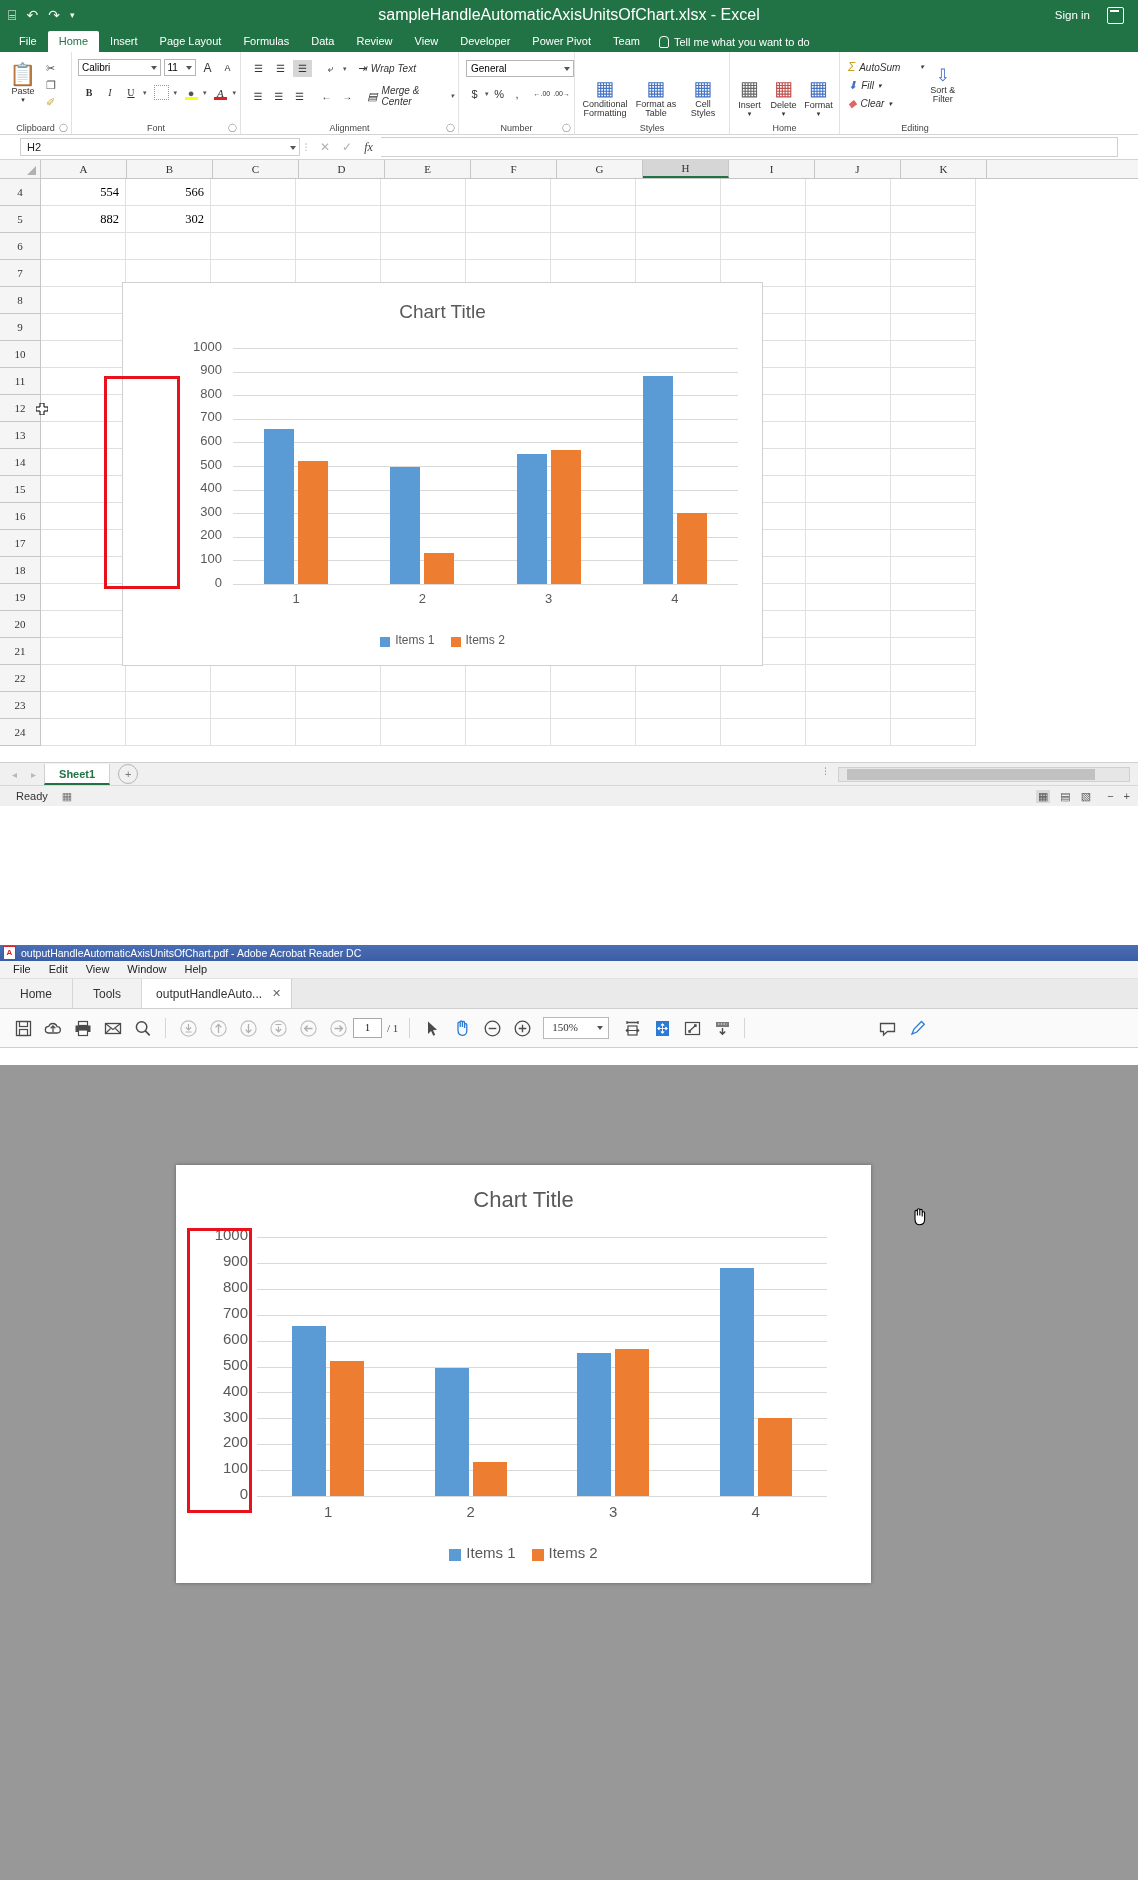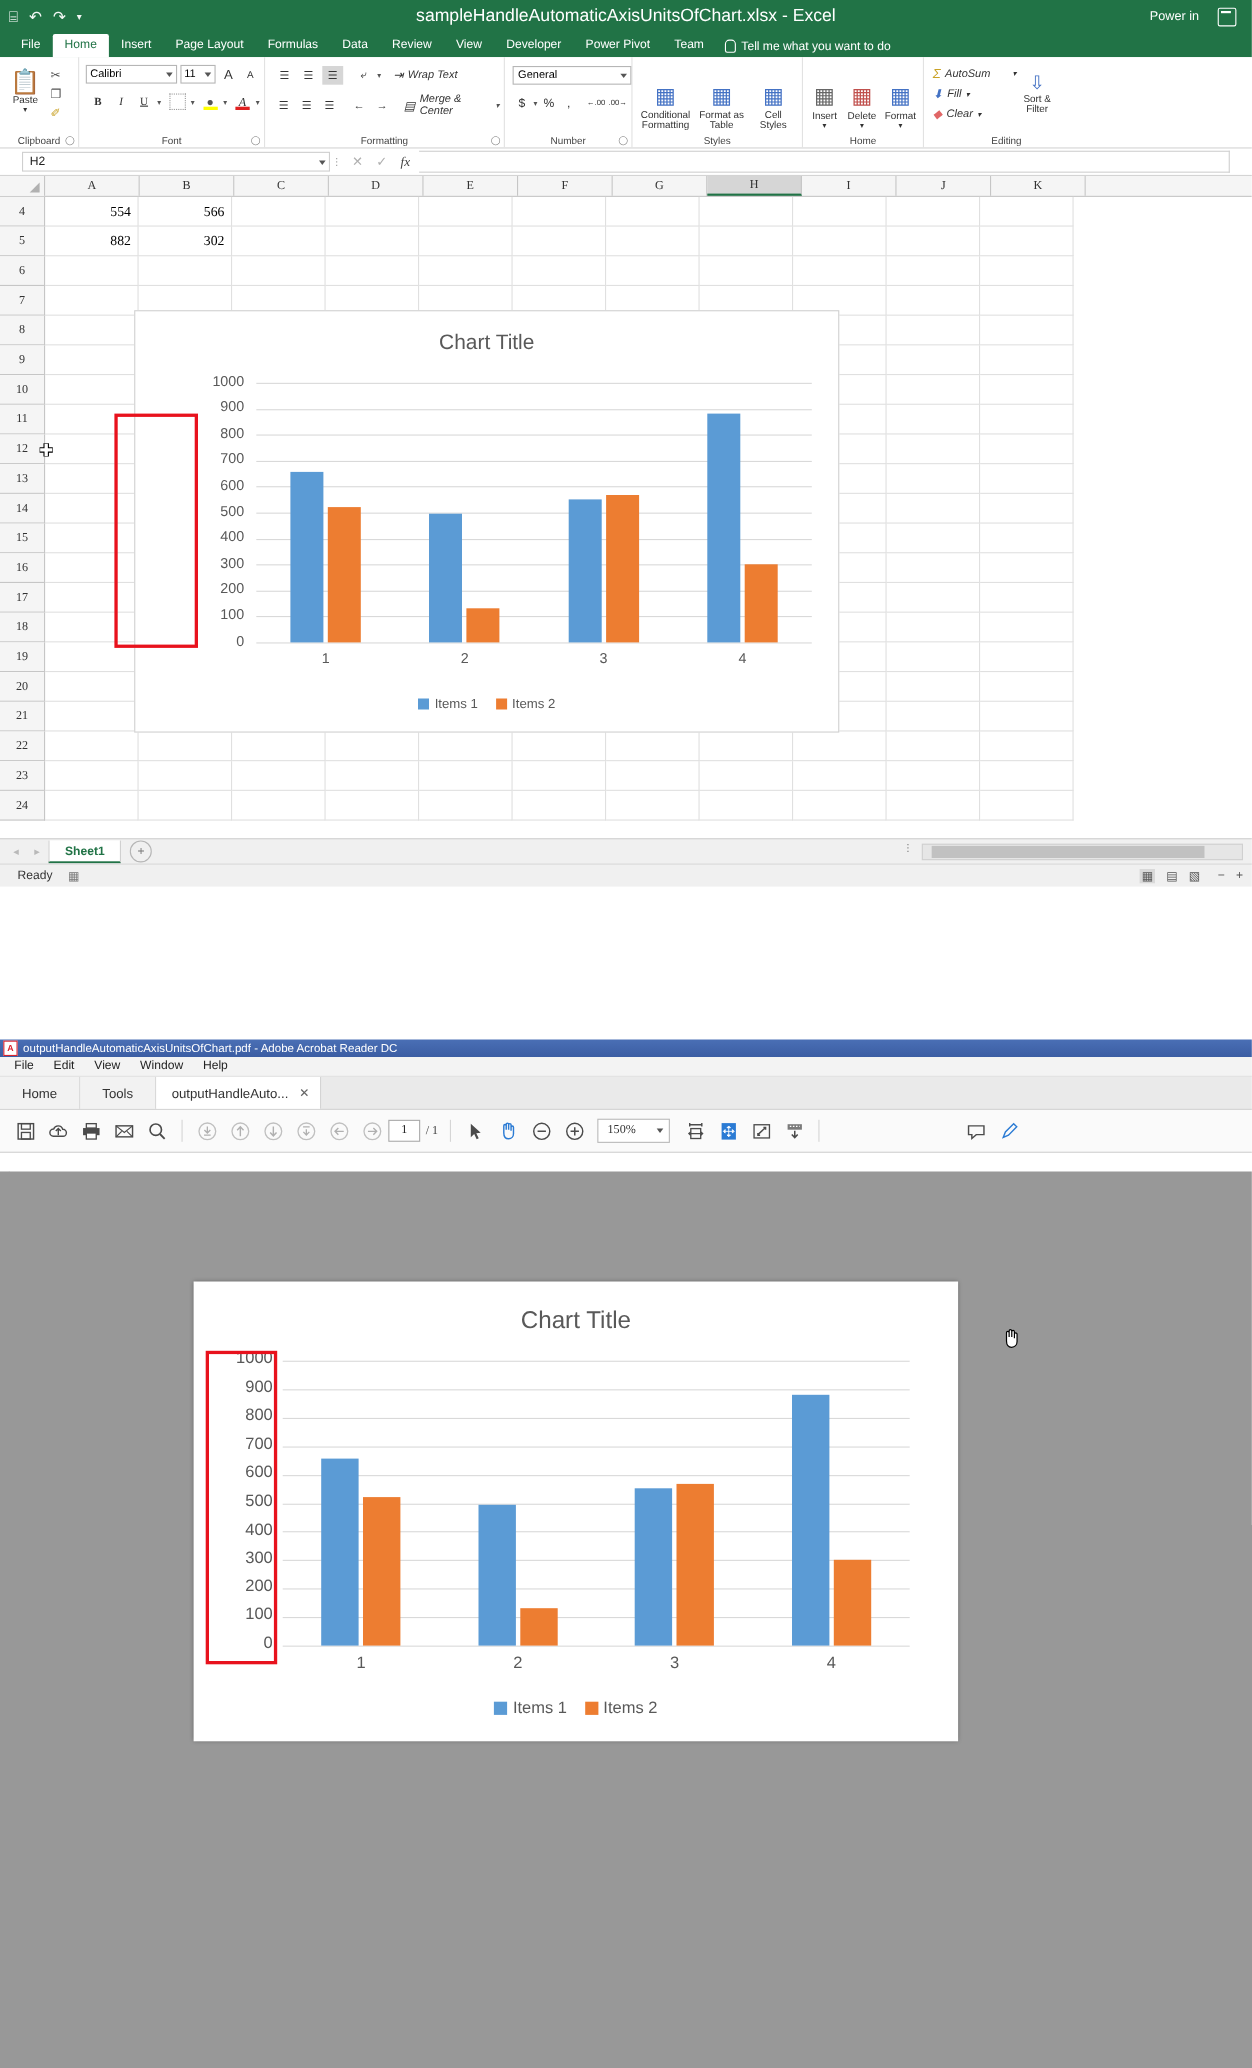--- a/index.html
+++ b/index.html
@@ -61,21 +61,21 @@
 
   
   .ch-title{text-align:center;color:#595959;font-family:"Liberation Sans",sans-serif;}
   .plot{position:absolute;}
   .gline{position:absolute;left:0;right:0;height:1px;background:#d9d9d9;}
   .axisline{position:absolute;left:0;right:0;height:1px;background:#d9d9d9;}
   .ytick{position:absolute;right:0;text-align:right;color:#595959;font-family:"Liberation Sans",sans-serif;white-space:nowrap;}
   .xtick{position:absolute;text-align:center;color:#595959;font-family:"Liberation Sans",sans-serif;}
   .bar{position:absolute;bottom:0;}
   .legend{position:absolute;display:flex;align-items:center;justify-content:center;gap:16px;color:#595959;font-family:"Liberation Sans",sans-serif;}
-  .legitem{display:flex;align-items:center;gap:5px;}
+  .legitem{display:flex;align-items:flex-end;gap:5px;}
   .legswatch{display:inline-block;}
   .redbox{position:absolute;border:3px solid #e8121d;box-sizing:border-box;z-index:35;}
 
   
   .xl-sheettabs{height:22px;background:#f0f0f0;border-top:1px solid #d0d0d0;display:flex;align-items:center;gap:2px;padding-left:6px;position:relative;}
   .navarrow{color:#b9b9b9;font-size:10px;padding:0 6px;}
   .sheettab{background:#fff;border:1px solid #d0d0d0;border-bottom:2px solid #217346;border-top:none;font-size:11px;color:#217346;font-weight:bold;padding:2px 14px 1px;line-height:16px;}
   .addsheet{width:18px;height:18px;border-radius:50%;border:1px solid #b5b5b5;color:#777;font-size:11px;display:flex;align-items:center;justify-content:center;margin-left:6px;}
   .hscroll{position:absolute;right:8px;top:4px;width:290px;height:13px;background:#e6e6e6;border:1px solid #d0d0d0;}
   .hscroll i{position:absolute;left:8px;top:1px;width:248px;height:11px;background:#c1c1c1;display:block;}
@@ -113,21 +113,21 @@
 <div id="excel">
 
   <div class="xl-titlebar">
     <div class="xl-qat">
       <span>⌸</span>
       <span>↶</span>
       <span>↷</span>
       <span style="font-size:9px">▾</span>
     </div>
     <div class="xl-title">sampleHandleAutomaticAxisUnitsOfChart.xlsx - Excel</div>
-    <div class="xl-signin">Power in</div>
+    <div class="xl-signin">Sign in</div>
     <div class="xl-ribbonicon"></div>
   </div>
 
   <div class="xl-tabs">
     <div class="xl-tab">File</div>
     <div class="xl-tab active">Home</div>
     <div class="xl-tab">Insert</div>
     <div class="xl-tab">Page Layout</div>
     <div class="xl-tab">Formulas</div>
     <div class="xl-tab">Data</div>
@@ -215,21 +215,21 @@
         <span class="minibtn">☰</span>
         <span class="minibtn">☰</span>
         <span class="minibtn" style="margin-left:6px">←</span>
         <span class="minibtn">→</span>
         <span style="margin-left:8px;font-size:10px;color:#333;display:flex;align-items:center;gap:4px">
           <i style="font-size:11px">▤</i>
           <i>Merge &amp; Center</i>
           <i style="font-size:7px;color:#555">▾</i>
         </span>
       </div>
-      <div class="rglabel">Formatting</div>
+      <div class="rglabel">Alignment</div>
       <div class="rgdia">◯</div>
     </div>
 
     <div class="rgroup" style="width:116px">
       <div style="padding:5px 0 0 3px">
         <div class="numfmt">
           <span>General</span>
           <i class="cbarrow"></i>
         </div>
       </div>

